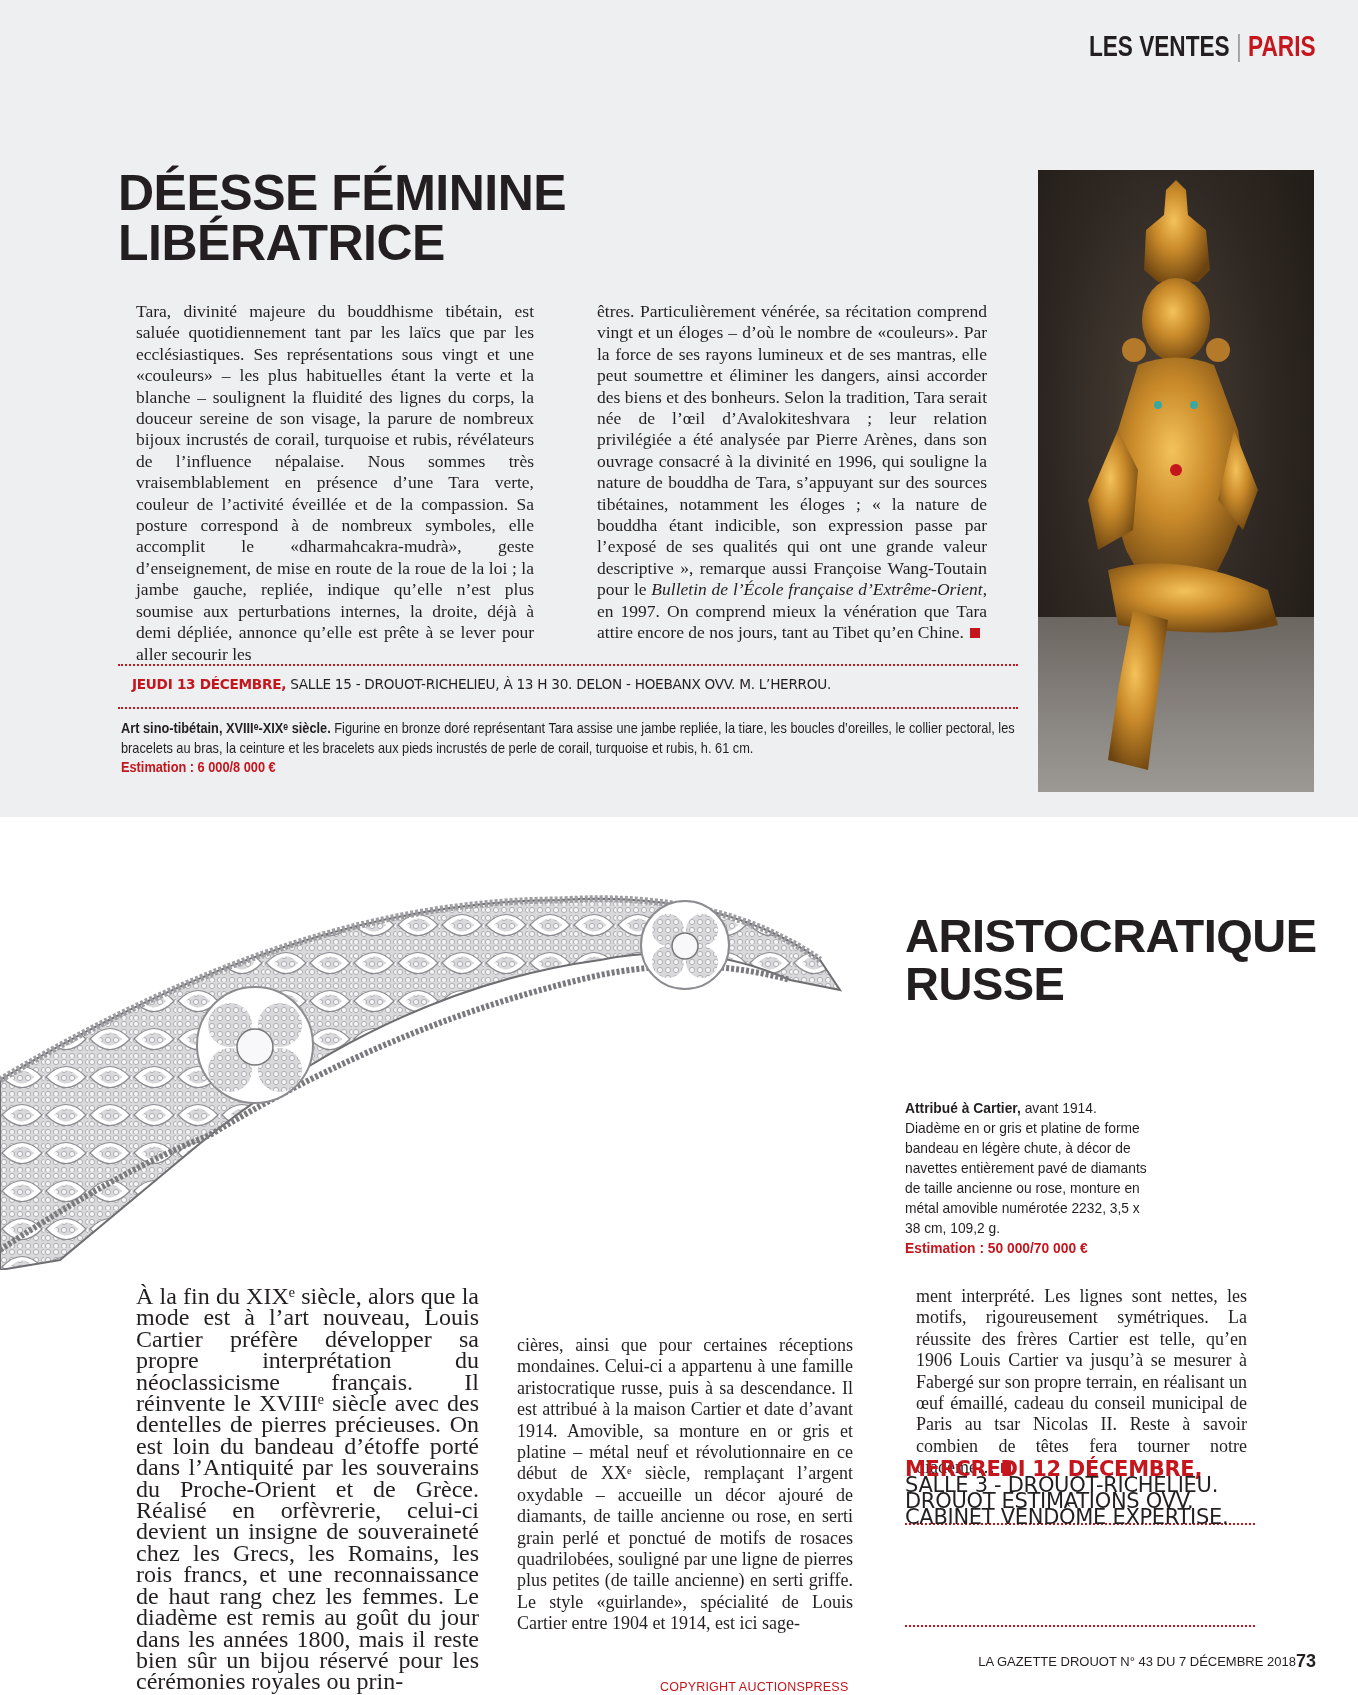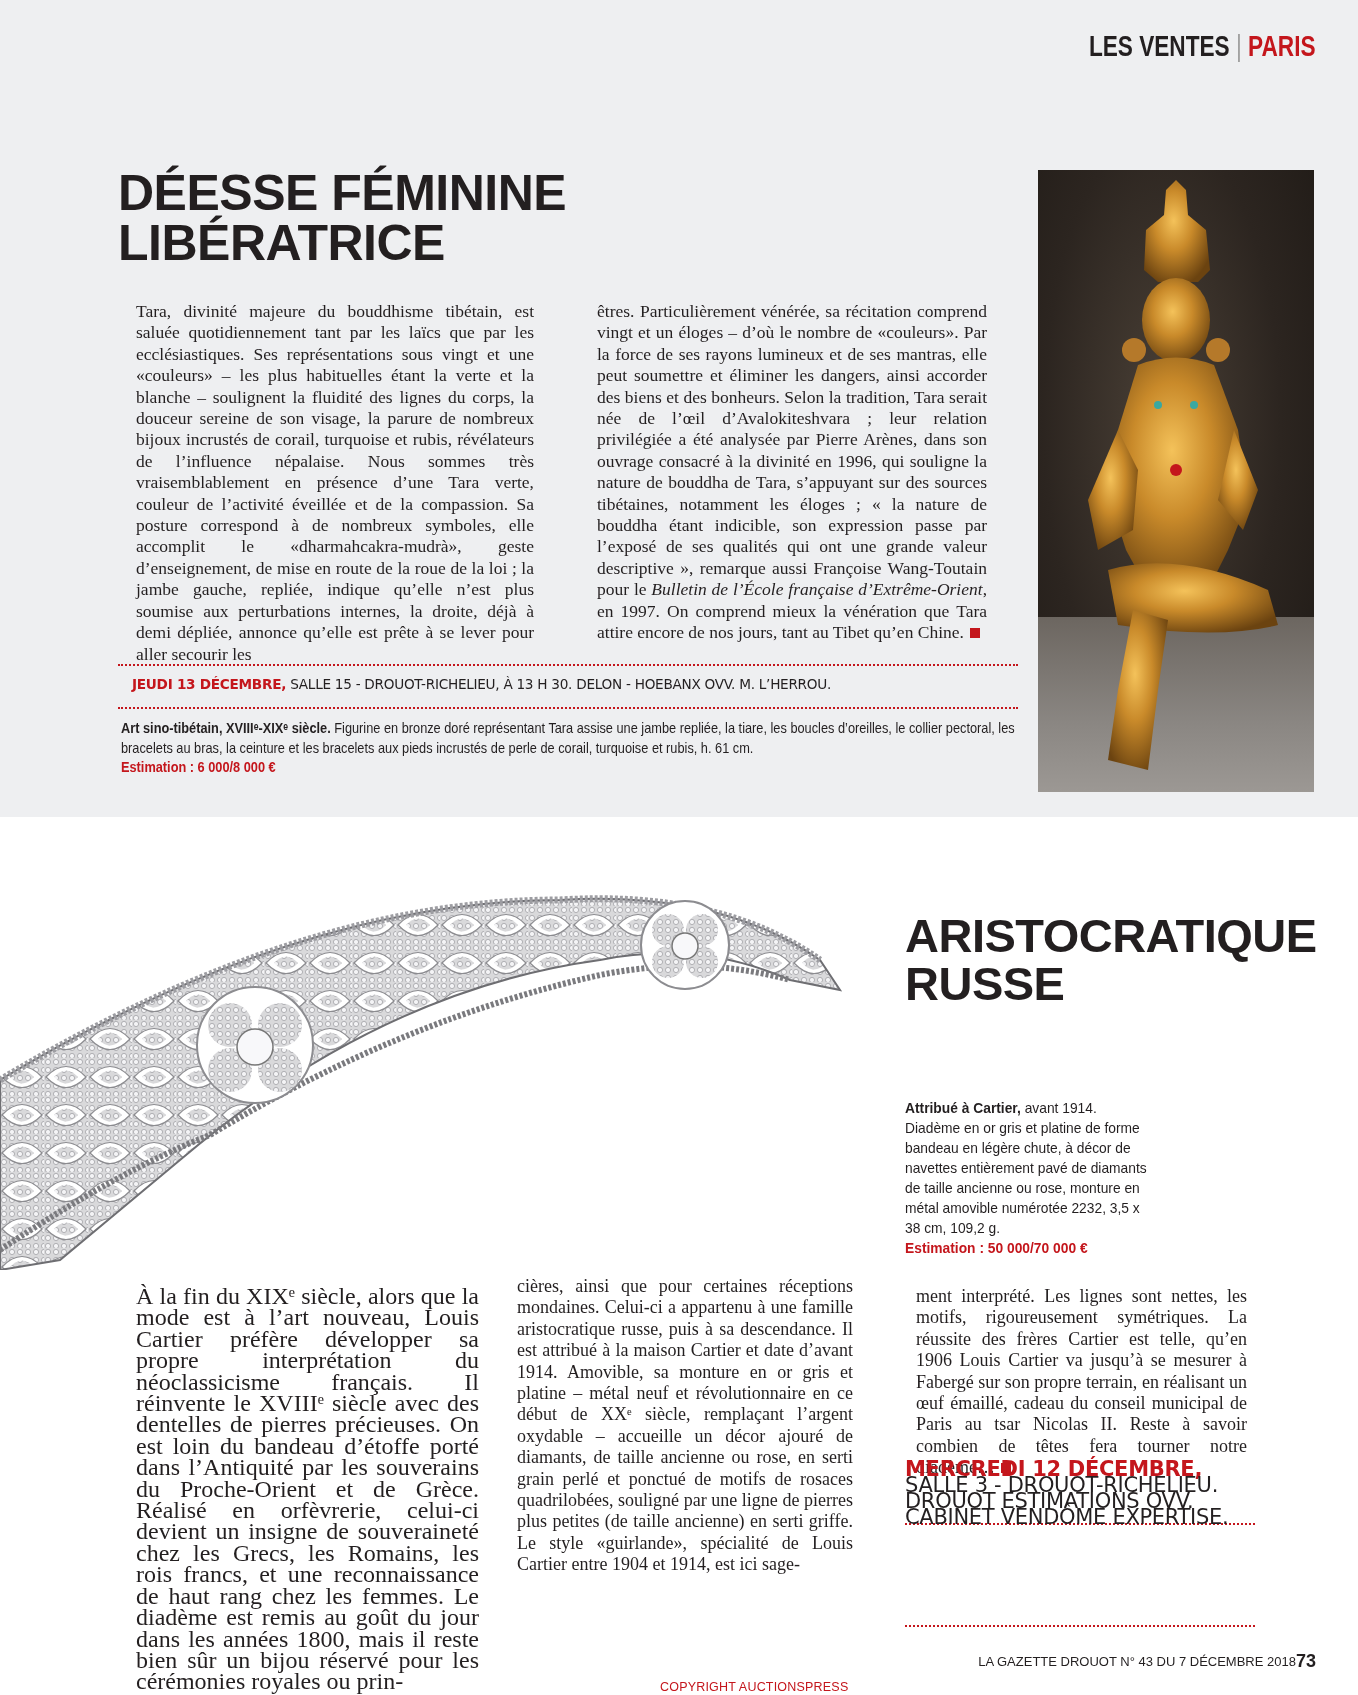--- a/index.html
+++ b/index.html
@@ -11,21 +11,21 @@
   .section-tag .sep{color:#a0a0a0;font-weight:normal;margin:0 8px}
   .section-tag .b{color:#c4161c}
   .headline{position:absolute;font-family:"Liberation Sans",sans-serif;font-weight:bold;color:#231f20;line-height:1.0;letter-spacing:-0.5px}
   .h1{left:118px;top:168px;font-size:50px}
   .h2{left:905px;top:912px;font-size:47px;line-height:1.03}
   .col{position:absolute;font-size:17.5px;line-height:21.4px;text-align:justify;color:#231f20}
   .col p{margin:11px}
   .c1{left:125px;top:290px;width:420px}
   .c2{left:586px;top:290px;width:412px}
   .c3{left:125px;top:1275px;width:365px;font-size:24px;line-height:21.4px}
-  .c4{left:506px;top:1265px;width:358px;font-size:18px;line-height:21.4px}
+  .c4{left:506px;top:1324px;width:358px;font-size:18px;line-height:21.4px}
   .c5{left:905px;top:1275px;width:353px;font-size:18px;line-height:21.4px}
   .endmark{display:inline-block;width:10px;height:10px;background:#c4161c;margin-left:6px;vertical-align:0px}
   .dots{position:absolute;height:0;border-top:2px dotted #c4161c}
   .d1{left:118px;top:664px;width:900px}
   .d2{left:118px;top:707px;width:900px}
   .d3{left:905px;top:1625px;width:350px}
   .d4{left:905px;top:1523px;width:350px}
   .sale{position:absolute;font-family:"DejaVu Sans",sans-serif;font-size:14.5px;color:#231f20;letter-spacing:-0.3px;white-space:nowrap}
   .sale .day{color:#c4161c;font-weight:bold}
   .sale1{left:132px;top:676px;transform:scaleX(0.94);transform-origin:left center}

